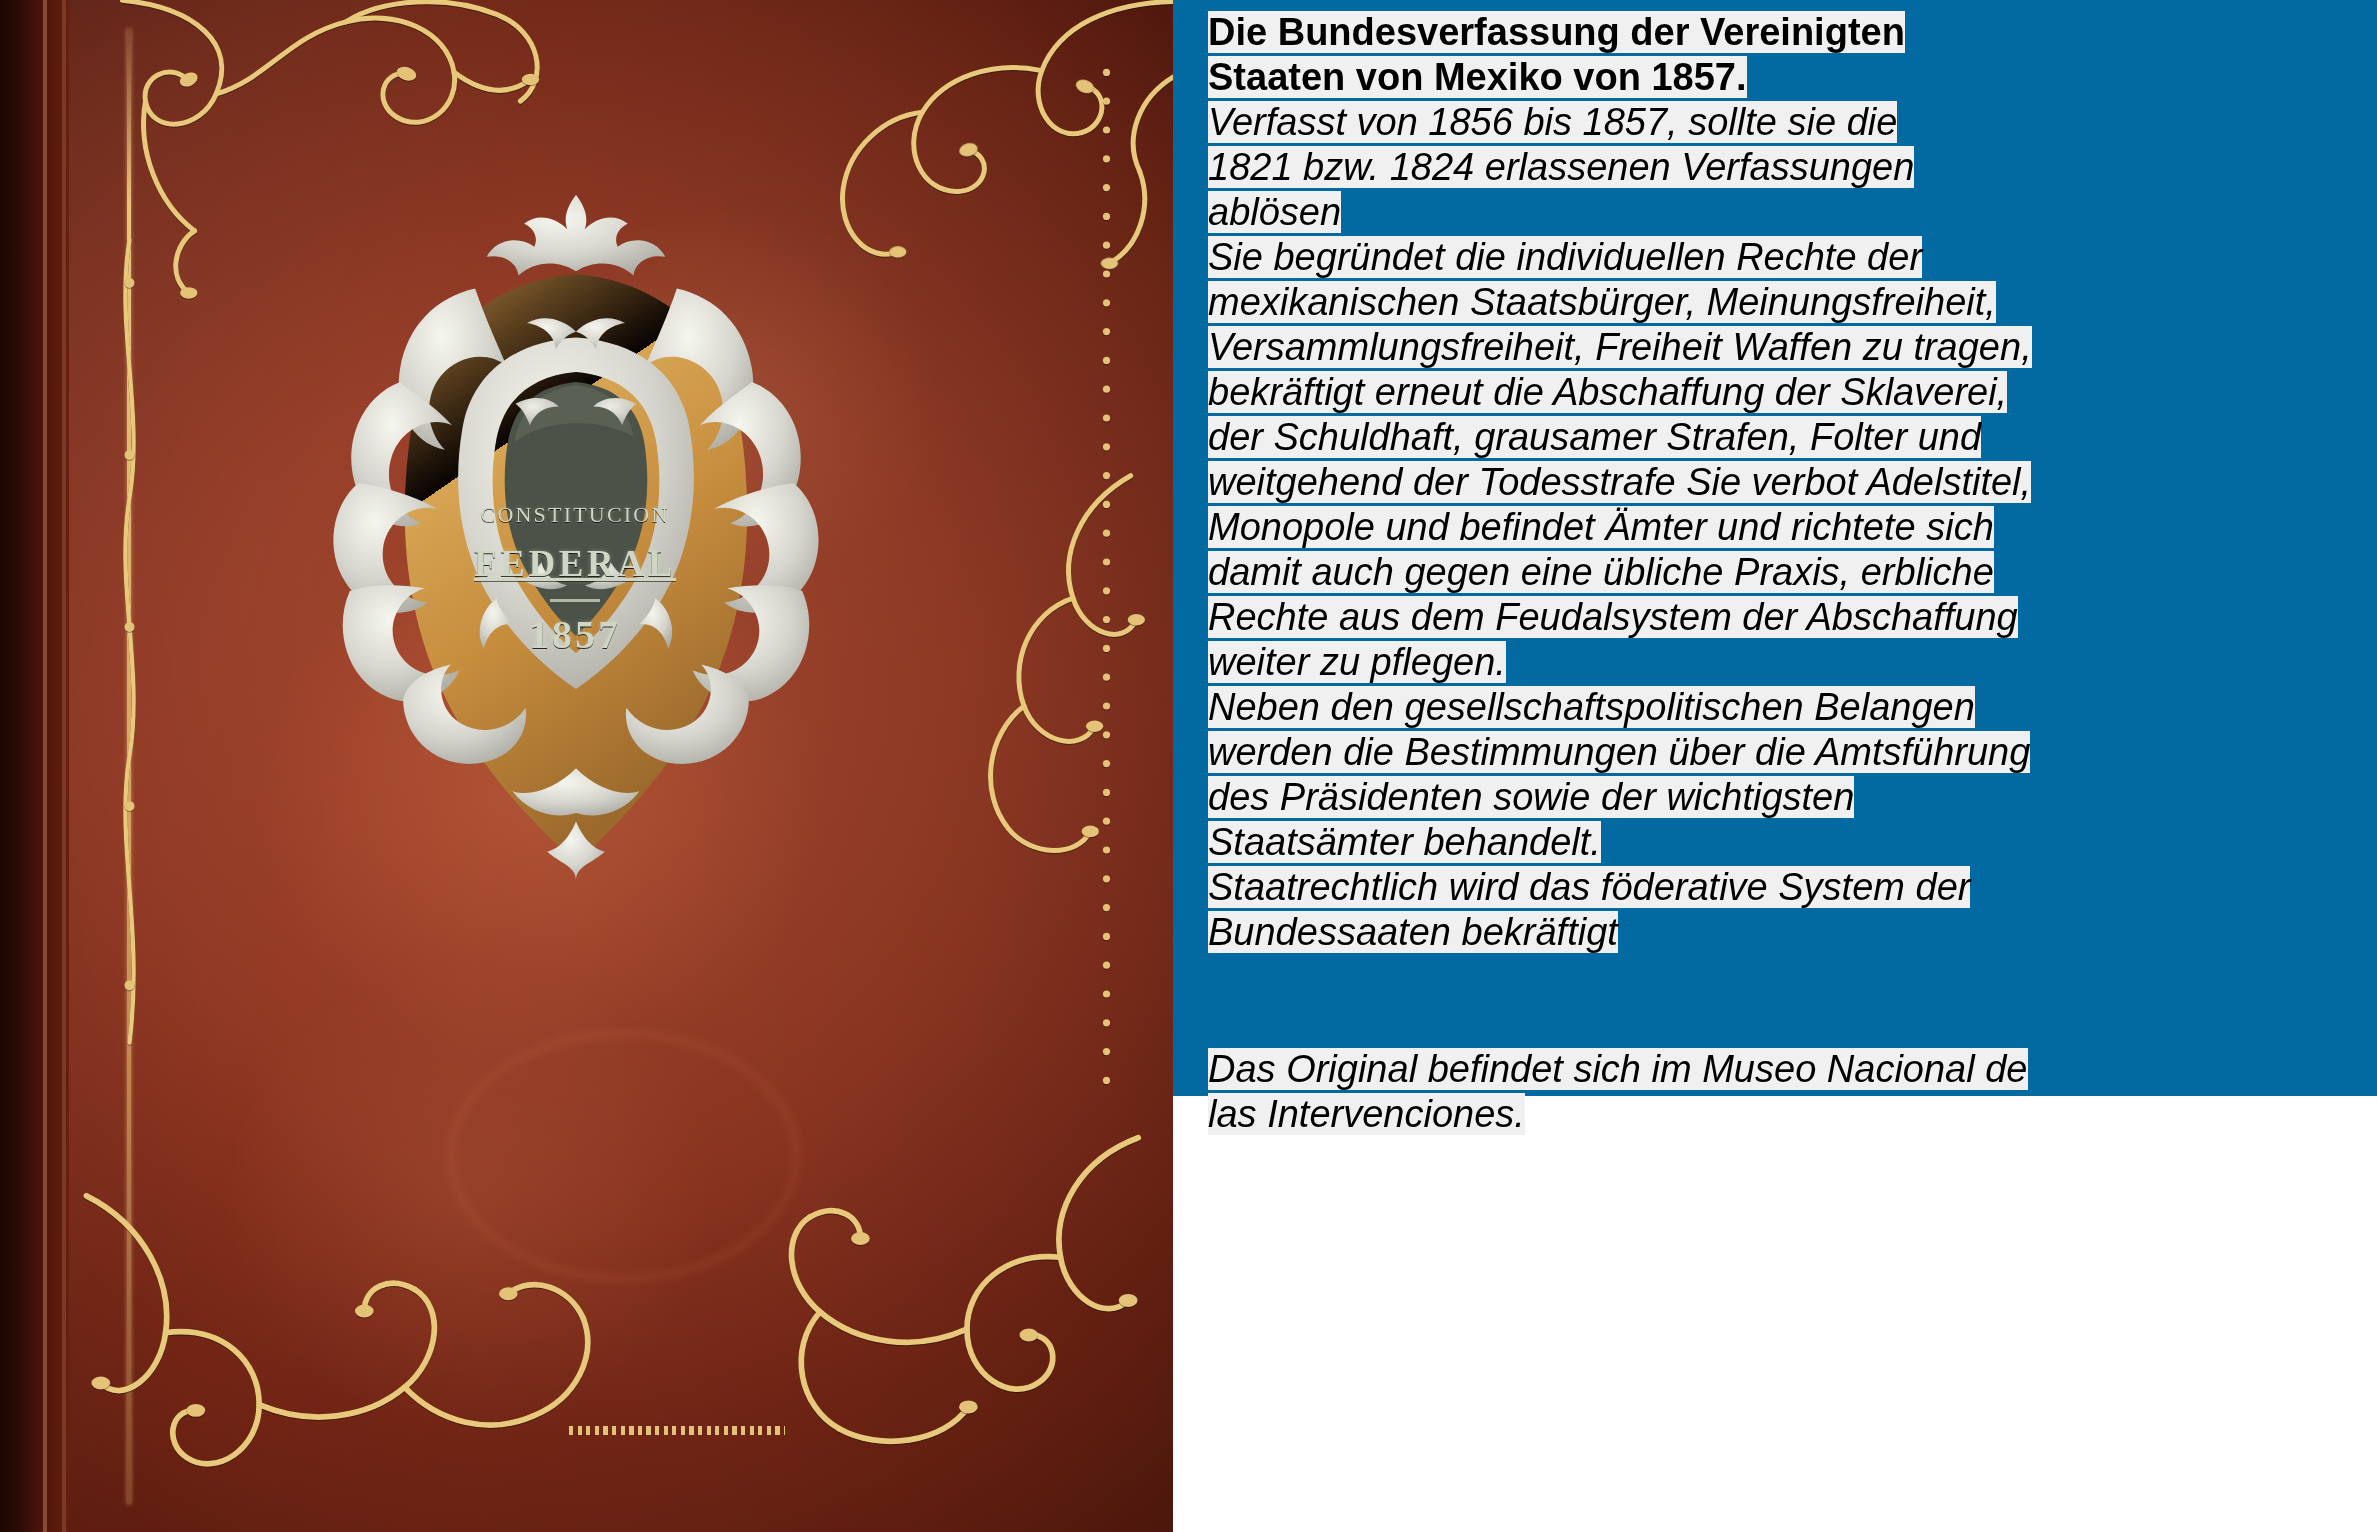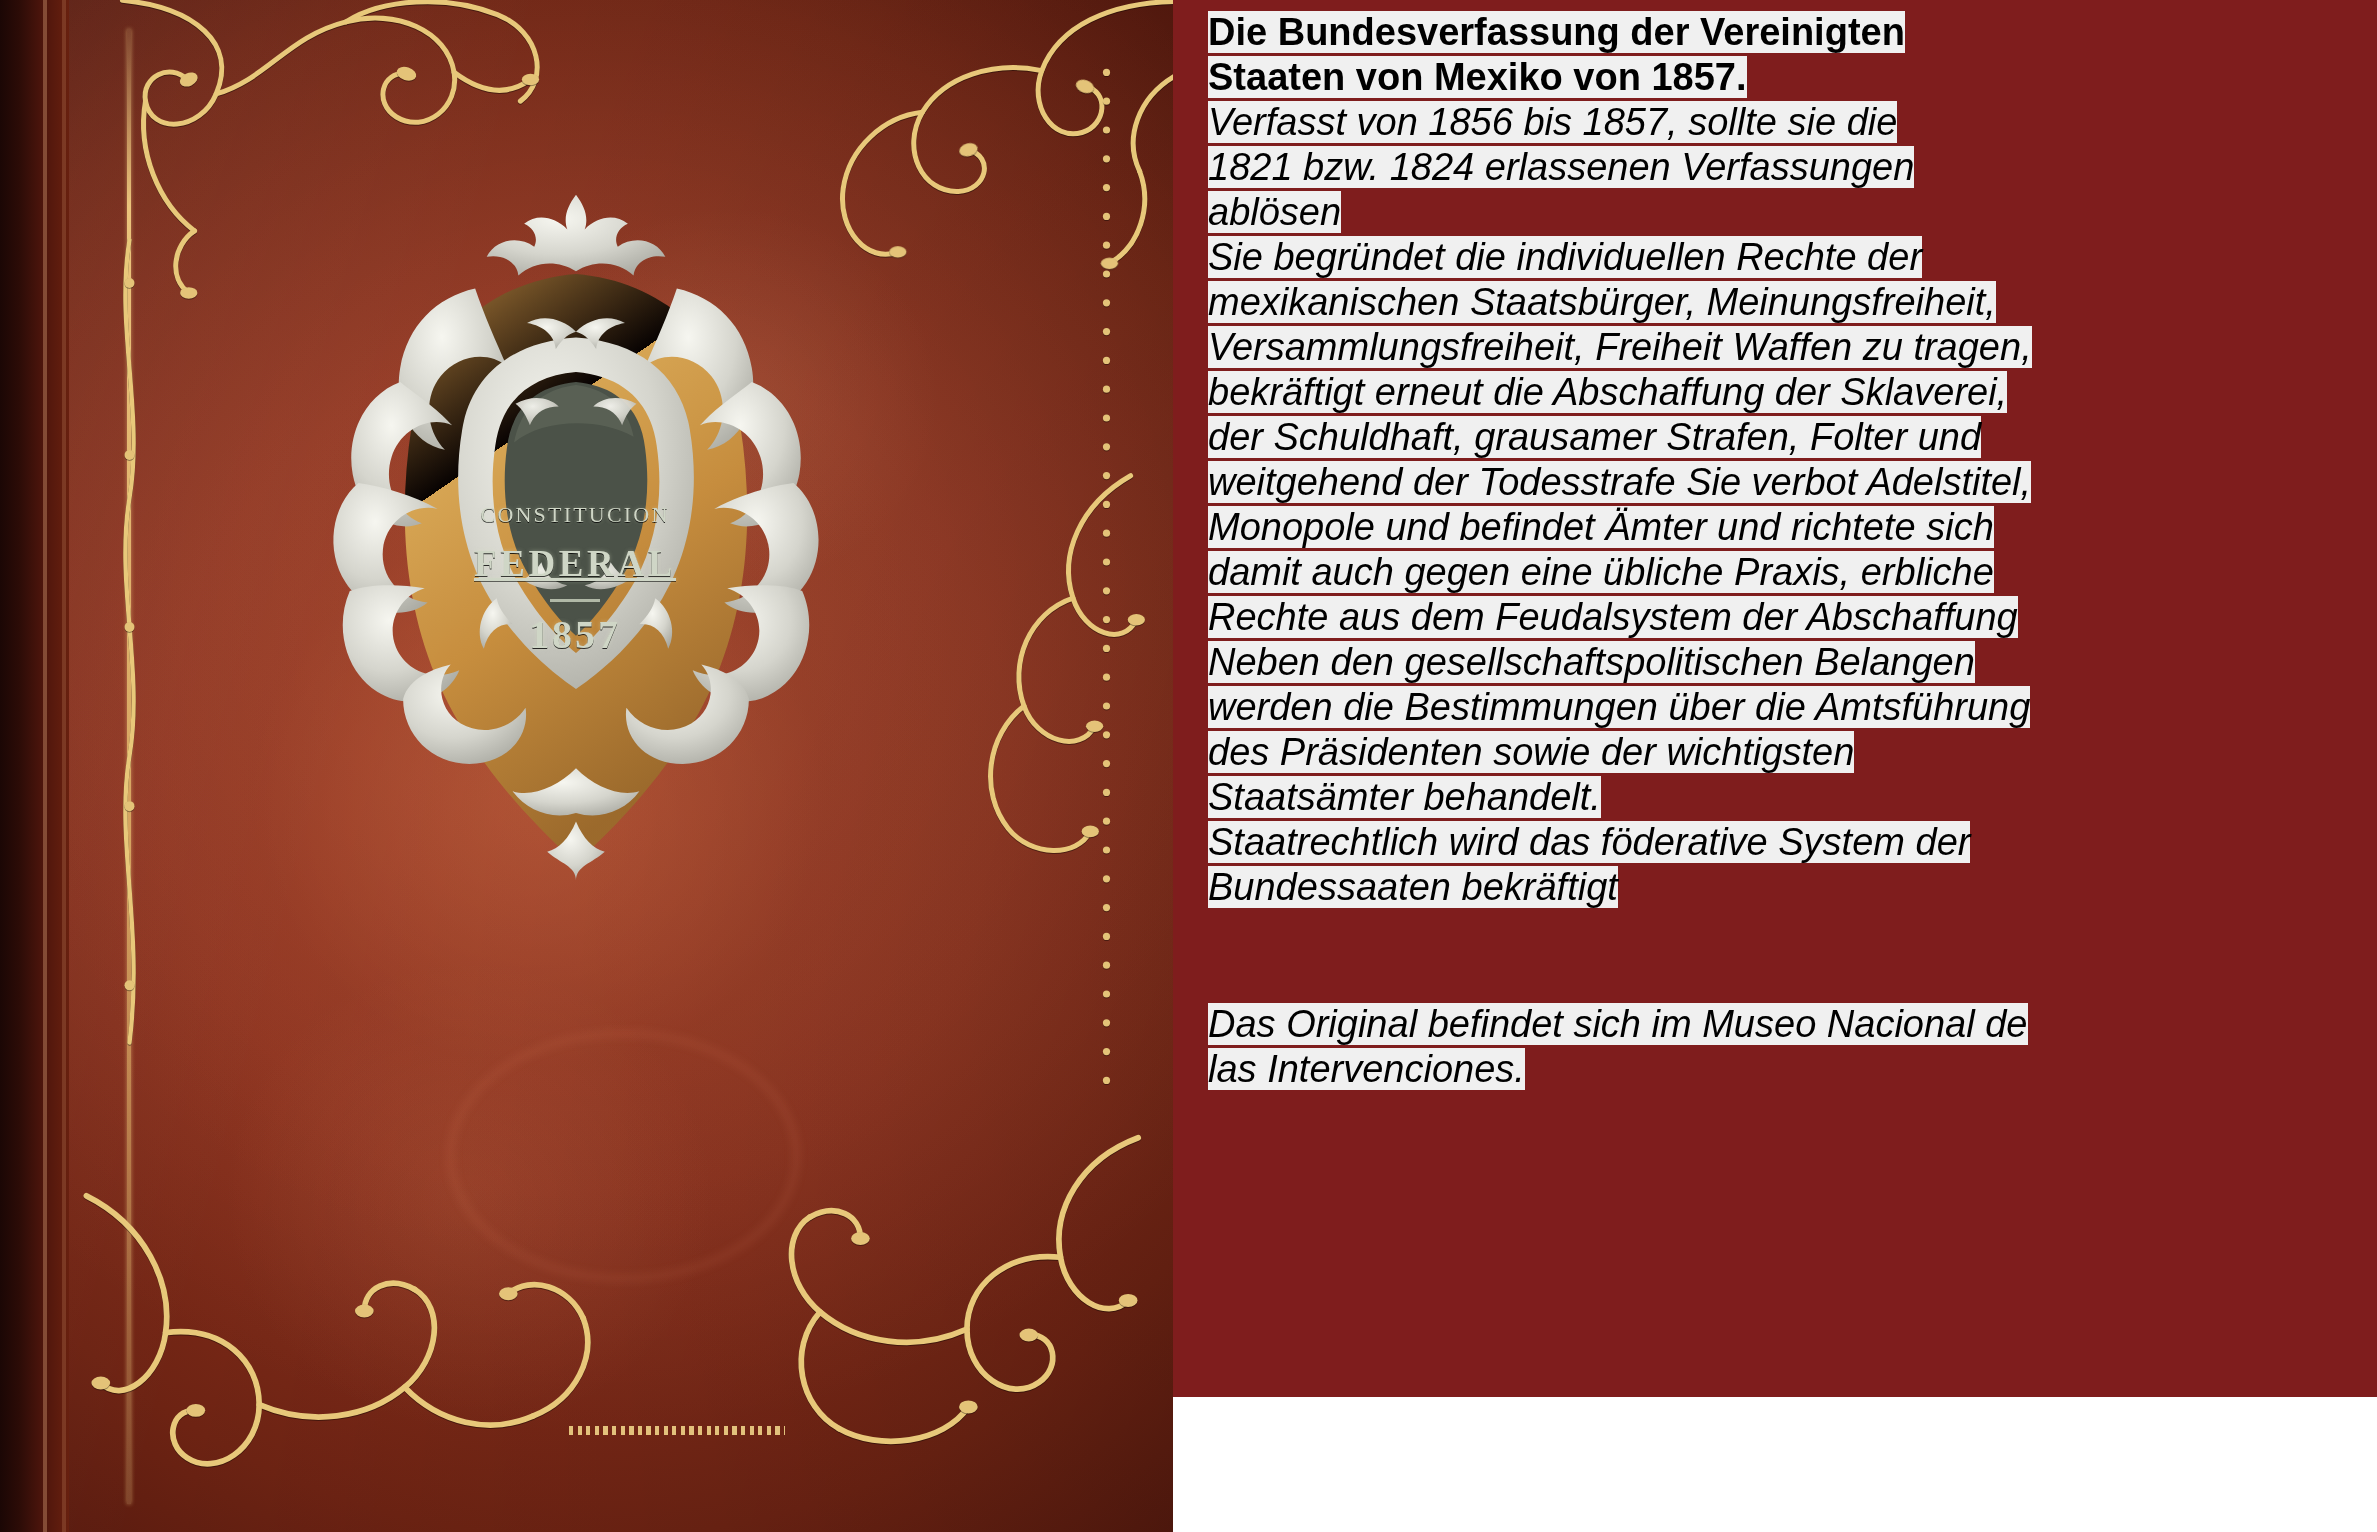--- a/index.html
+++ b/index.html
@@ -137,22 +137,22 @@
     width: 216px; height: 8.6px;
     background: repeating-linear-gradient(90deg, #e9cb82 0 4.3px, rgba(0,0,0,0) 4.3px 8.6px);
     opacity: .95;
     filter: drop-shadow(0 0.7px 0.7px rgba(0,0,0,0.5));
   }
 
   
   .text-pane {
     position: relative;
     flex: 1 1 auto;
-    height: 1397px;
-    background: #7f1d1d;
+    height: 1096px;
+    background: #0369a1;
     padding: 10px 21.6px 0 35px;
     box-sizing: border-box;
   }
   .t-line {
     font-size: 38px;
     line-height: 45px;
     font-style: italic;
     color: #000000;
     white-space: pre;
     font-family: "Liberation Sans", sans-serif;
@@ -470,20 +470,21 @@
       <div class="t-line"><span>ablösen</span></div>
       <div class="t-line"><span>Sie begründet die individuellen Rechte der</span></div>
       <div class="t-line"><span>mexikanischen Staatsbürger, Meinungsfreiheit,</span></div>
       <div class="t-line"><span>Versammlungsfreiheit, Freiheit Waffen zu tragen,</span></div>
       <div class="t-line"><span>bekräftigt erneut die Abschaffung der Sklaverei,</span></div>
       <div class="t-line"><span>der Schuldhaft, grausamer Strafen, Folter und</span></div>
       <div class="t-line"><span>weitgehend der Todesstrafe Sie verbot Adelstitel,</span></div>
       <div class="t-line"><span>Monopole und befindet Ämter und richtete sich</span></div>
       <div class="t-line"><span>damit auch gegen eine übliche Praxis, erbliche</span></div>
       <div class="t-line"><span>Rechte aus dem Feudalsystem der Abschaffung</span></div>
+      <div class="t-line"><span>weiter zu pflegen.</span></div>
       <div class="t-line"><span>Neben den gesellschaftspolitischen Belangen</span></div>
       <div class="t-line"><span>werden die Bestimmungen über die Amtsführung</span></div>
       <div class="t-line"><span>des Präsidenten sowie der wichtigsten</span></div>
       <div class="t-line"><span>Staatsämter behandelt.</span></div>
       <div class="t-line"><span>Staatrechtlich wird das föderative System der</span></div>
       <div class="t-line"><span>Bundessaaten bekräftigt</span></div>
     </div>
 
     <div class="t-gap"></div>
 

